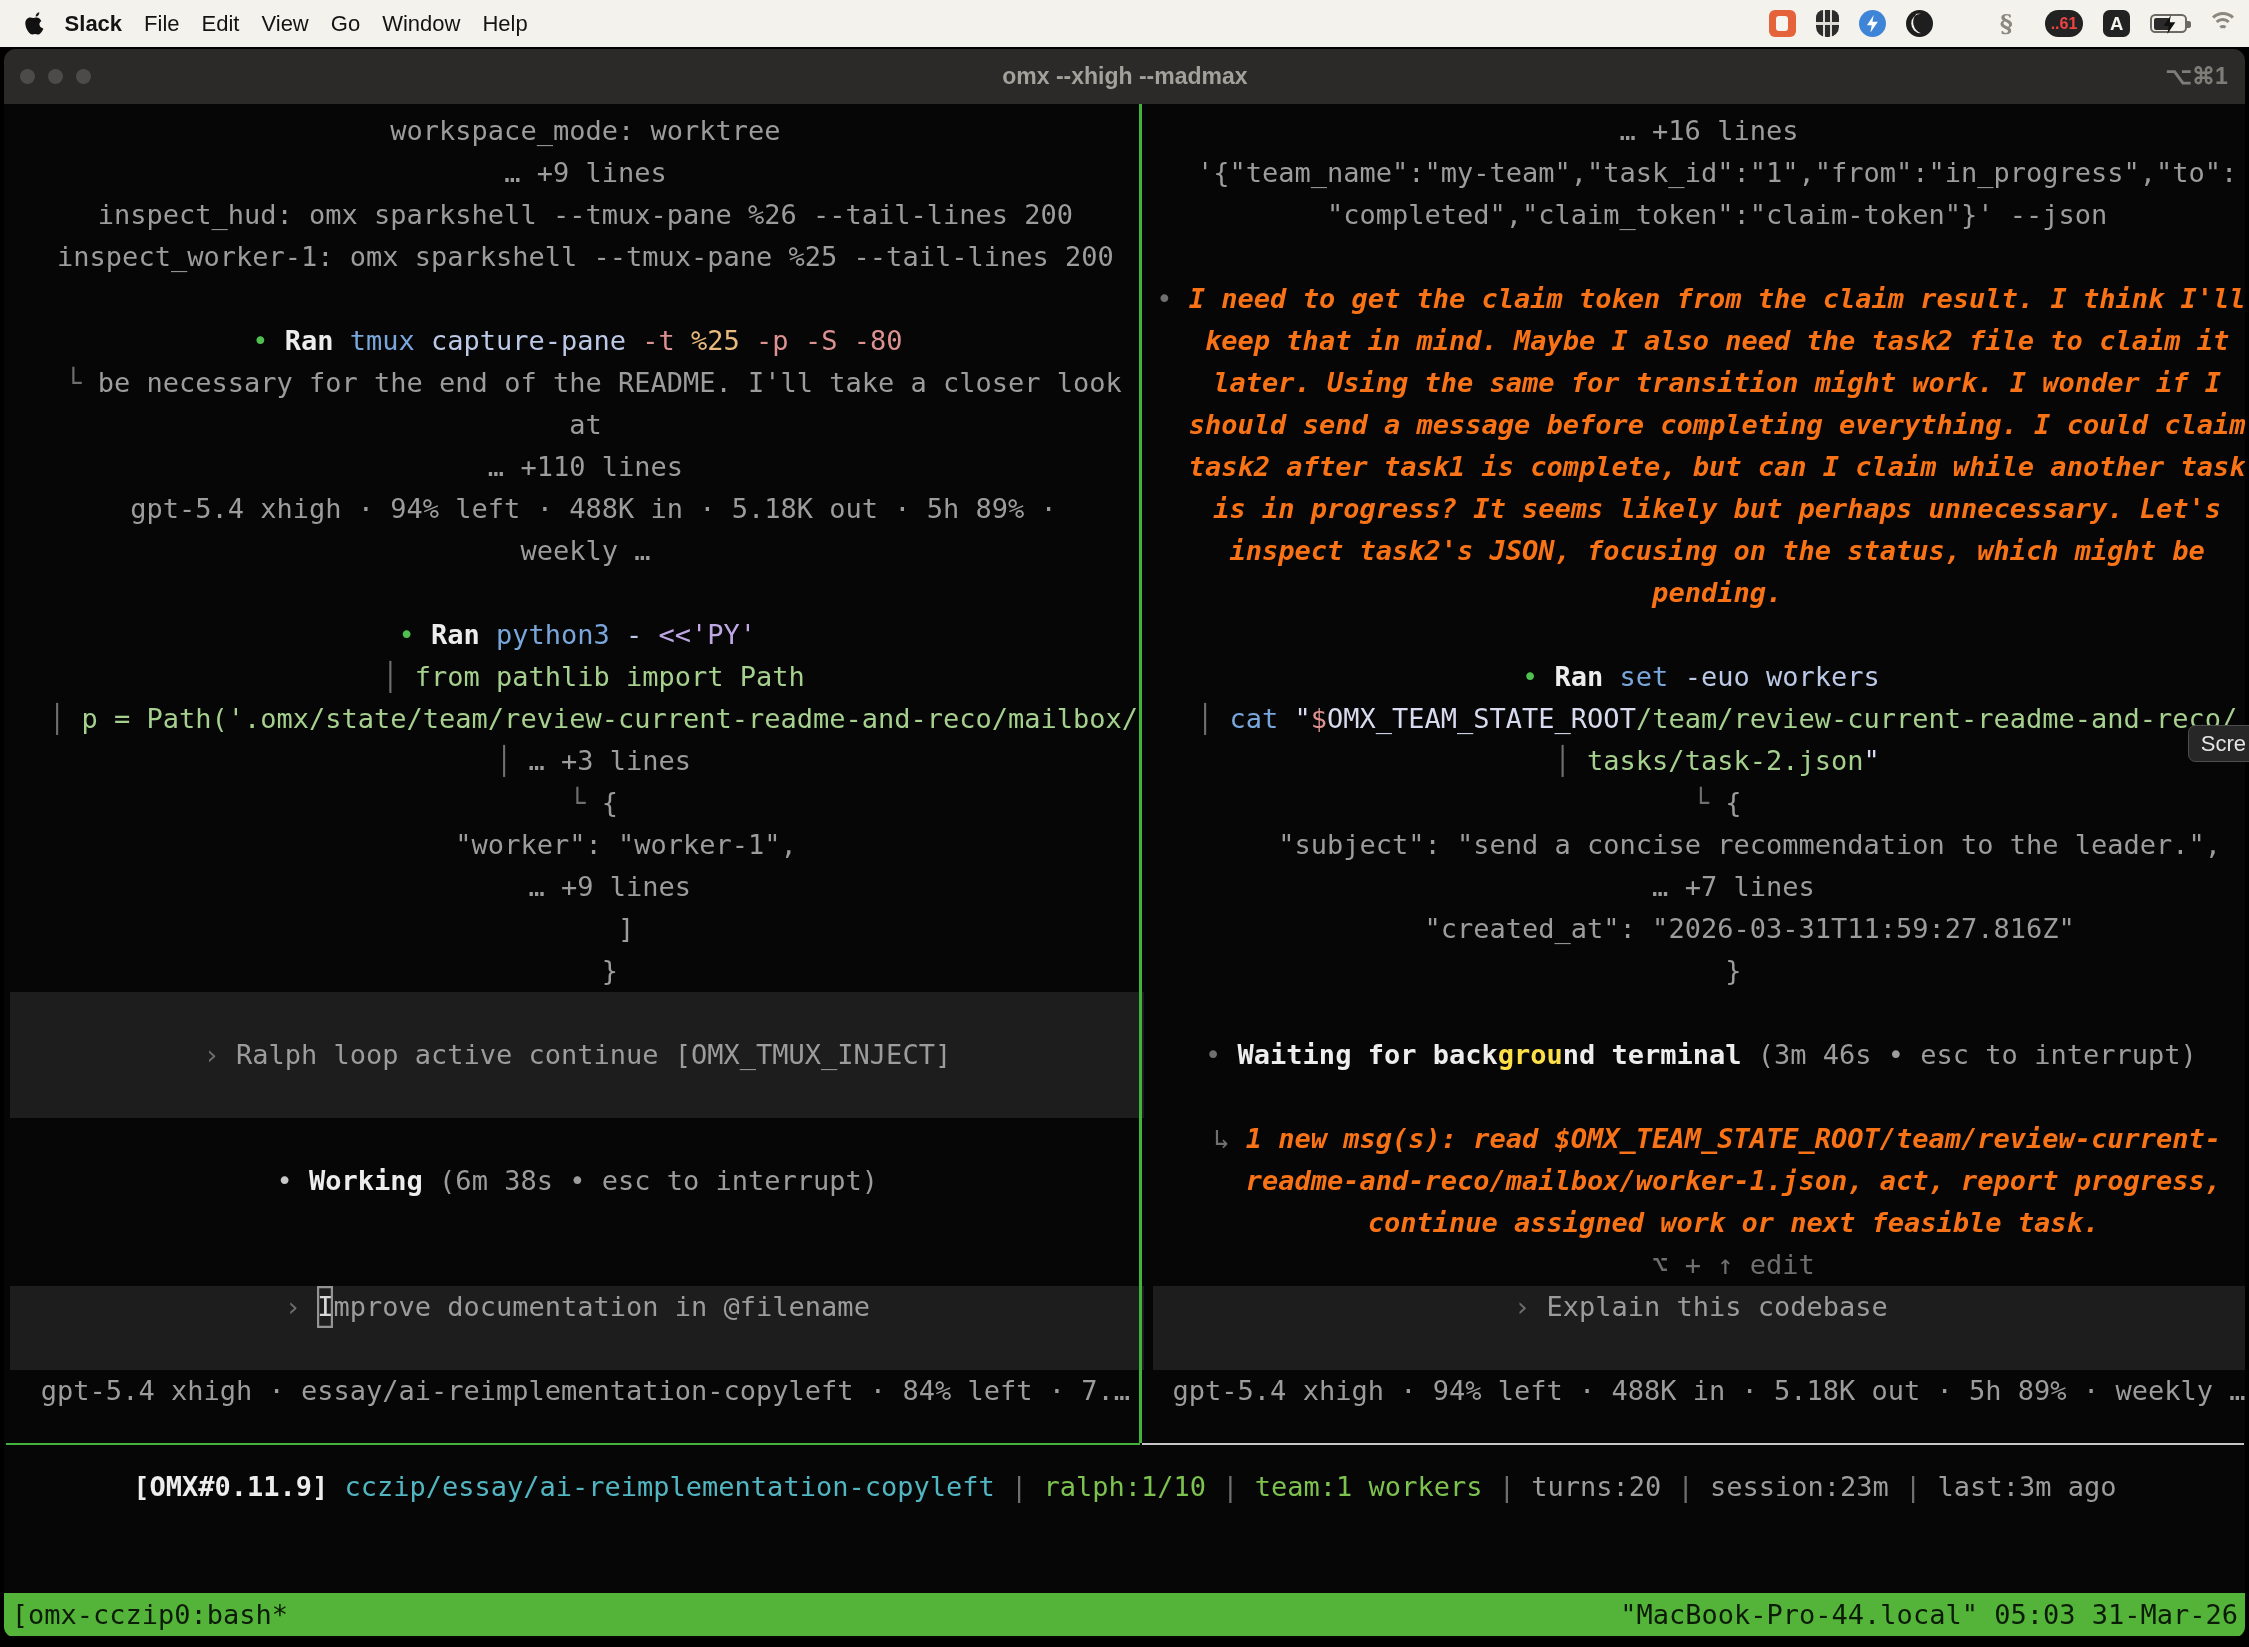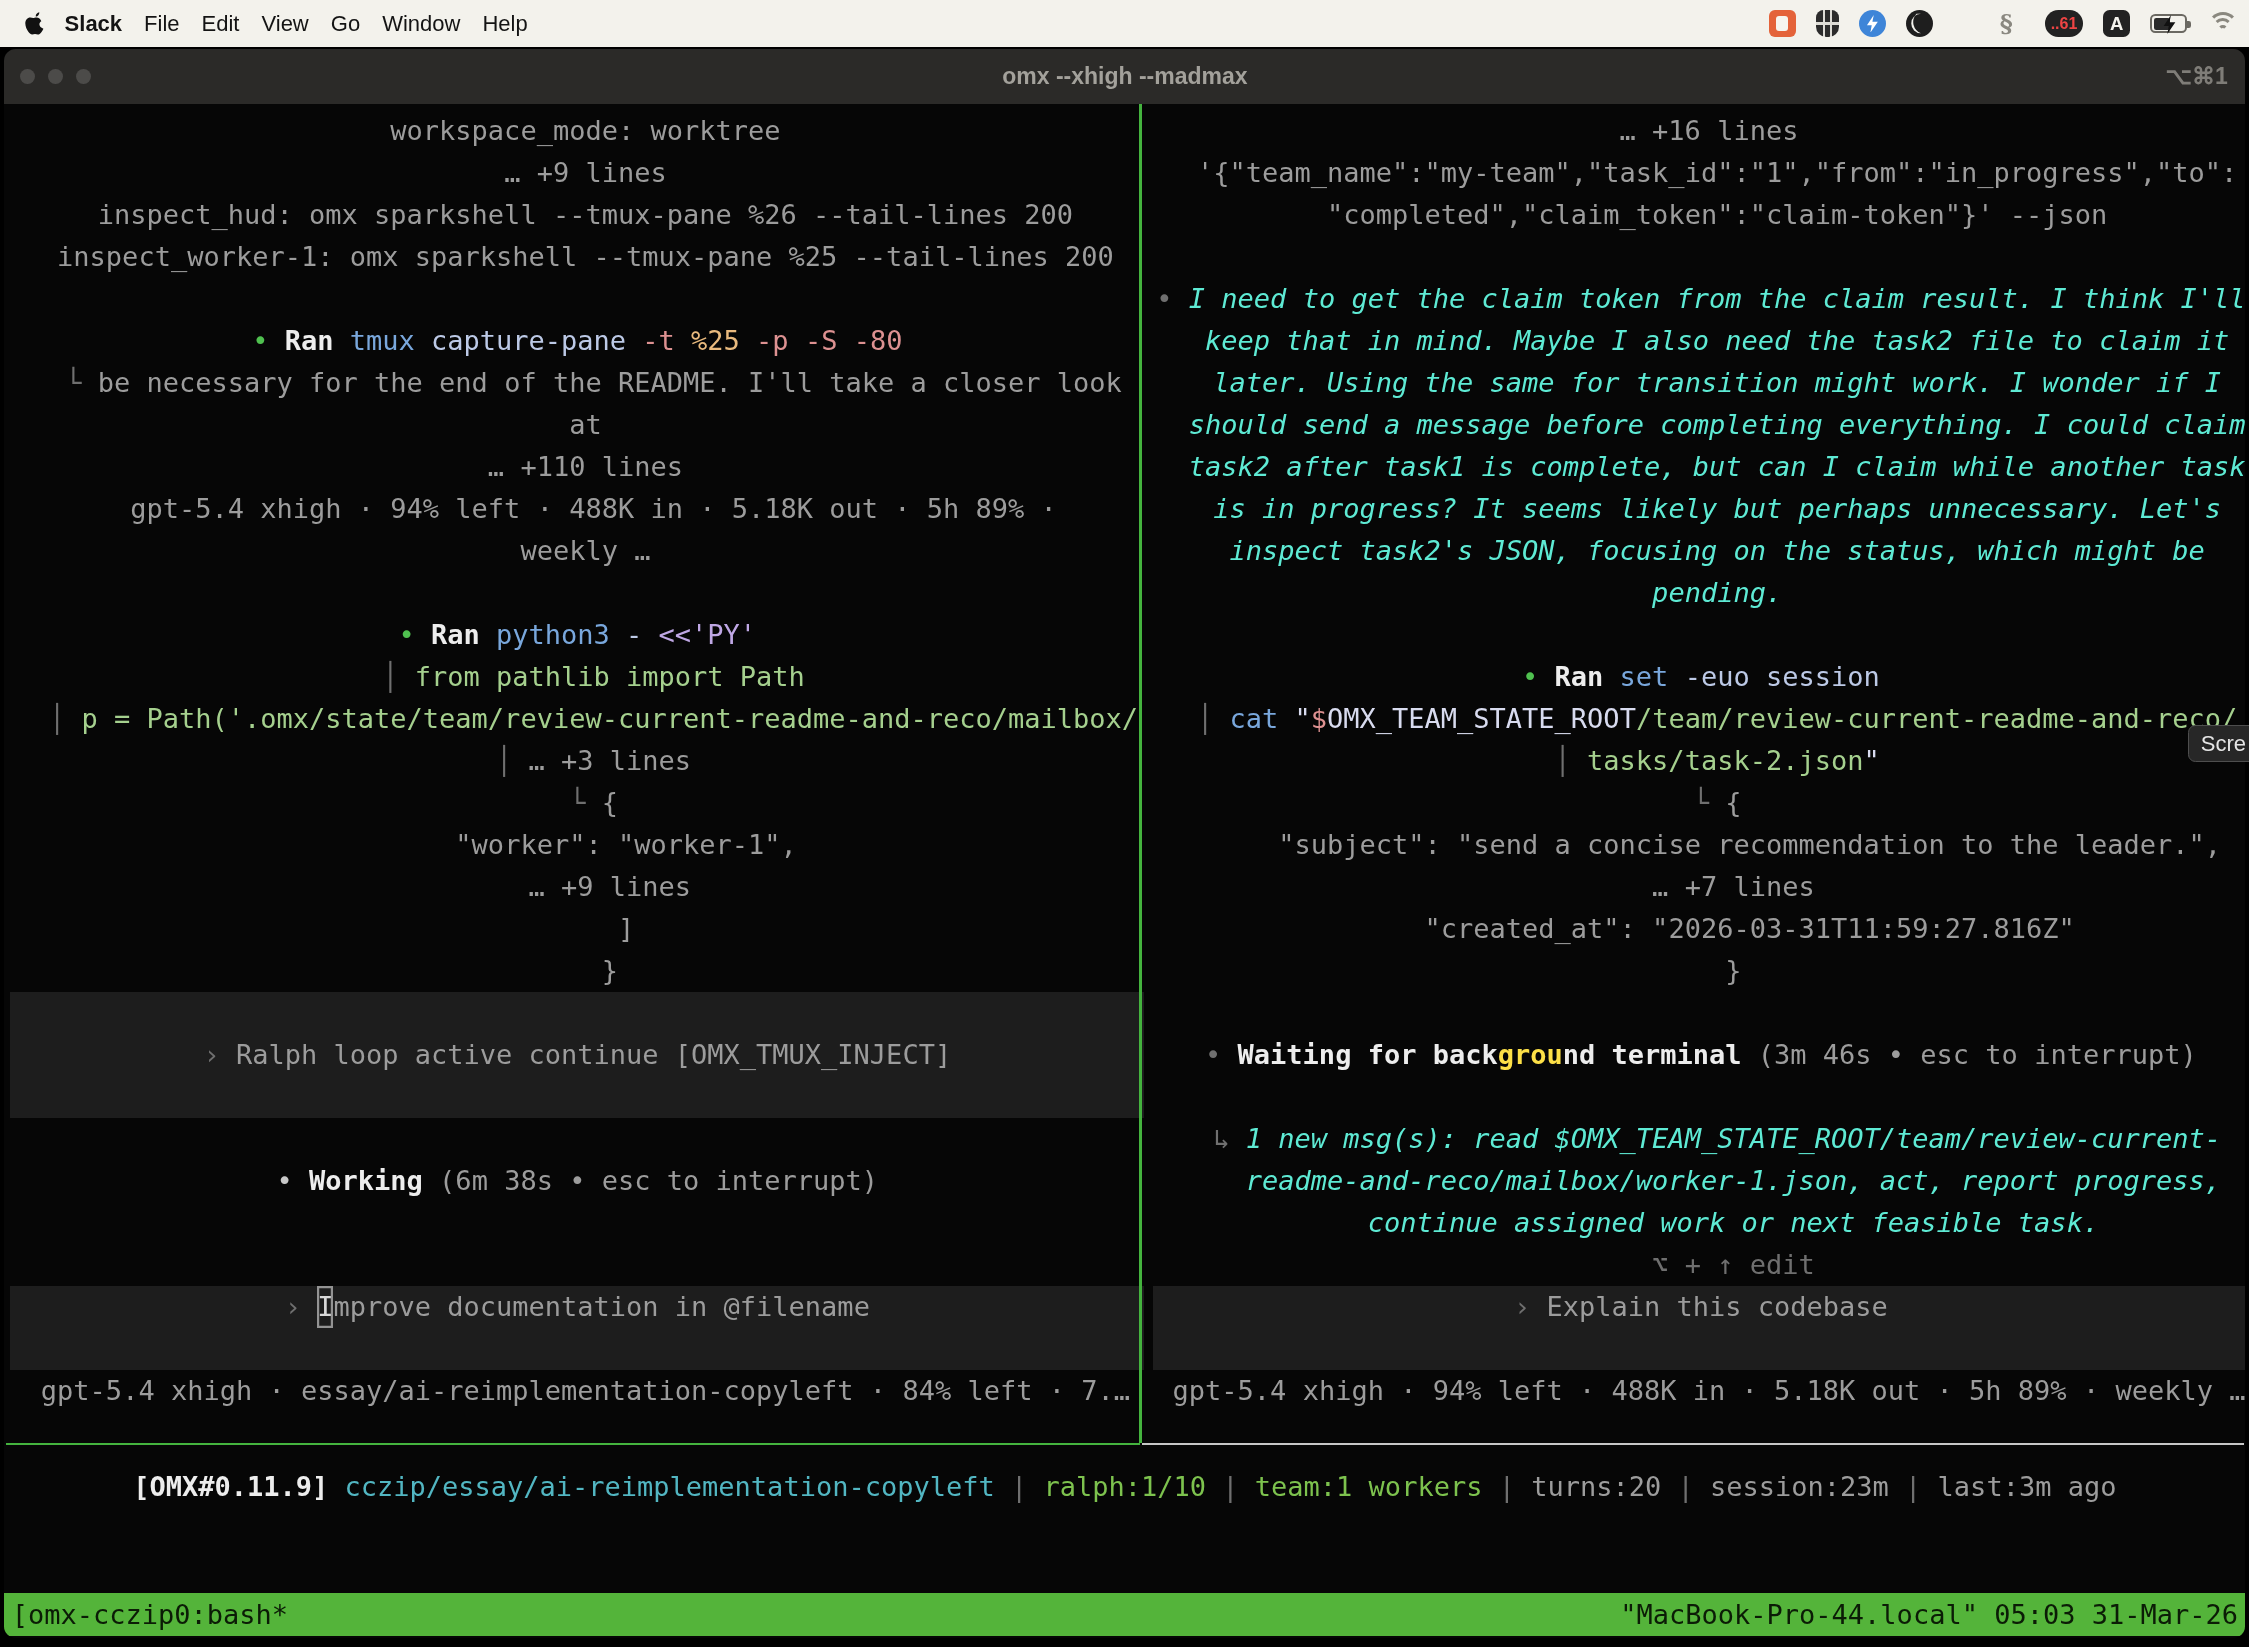--- a/index.html
+++ b/index.html
@@ -59,21 +59,21 @@
   
   .pane { position:absolute; overflow:hidden; font-family:"DejaVu Sans Mono","DejaVu Sans",monospace;
           font-size:27px; line-height:42px; }
   .pane-left  { left:5.9px;    top:61px; width:1134px; }
   .pane-right { left:1149px; top:61px; width:1095px; }
   .trow { height:42px; white-space:pre; overflow:hidden; }
   .trow.bar { background:#1d1d1d; }
 
   .fg  { color:#9c9c9c; }
   .dim { color:#6f6f6f; }
-  .it  { color:#5eead4; font-style:italic; }
+  .it  { color:#f97316; font-style:italic;font-weight:bold; }
   .wht { color:#ededed; font-weight:bold; }
   .shim{ color:#fde047; font-weight:bold; }
   .blu { color:#79a7dc; }
   .lbl { color:#bcc9e6; }
   .pnk { color:#dd9191; }
   .org { color:#e9ba7e; }
   .pur { color:#bfa7e4; }
   .grn { color:#a5d08e; }
   .lav { color:#d8dbef; }
   .cyn { color:#52b6c2; }
@@ -211,21 +211,21 @@
         <div class="trow"></div>
         <div class="trow"><span class="dim">• </span><span class="it">I need to get the claim token from the claim result. I think I'll</span></div>
         <div class="trow"><span class="it">  keep that in mind. Maybe I also need the task2 file to claim it</span></div>
         <div class="trow"><span class="it">  later. Using the same for transition might work. I wonder if I</span></div>
         <div class="trow"><span class="it">  should send a message before completing everything. I could claim</span></div>
         <div class="trow"><span class="it">  task2 after task1 is complete, but can I claim while another task</span></div>
         <div class="trow"><span class="it">  is in progress? It seems likely but perhaps unnecessary. Let's</span></div>
         <div class="trow"><span class="it">  inspect task2's JSON, focusing on the status, which might be</span></div>
         <div class="trow"><span class="it">  pending.</span></div>
         <div class="trow"></div>
-        <div class="trow"><span class="bul">• </span><span class="wht">Ran</span><span class="fg"> </span><span class="blu">set</span><span class="lbl"> -euo session</span></div>
+        <div class="trow"><span class="bul">• </span><span class="wht">Ran</span><span class="fg"> </span><span class="blu">set</span><span class="lbl"> -euo workers</span></div>
         <div class="trow"><span class="dim">  │ </span><span class="blu">cat</span><span class="lav"> "</span><span class="pnk">$</span><span class="lav">OMX_TEAM_STATE_ROOT</span><span class="grn">/team/review-current-readme-and-reco/</span></div>
         <div class="trow"><span class="dim">  │ </span><span class="grn">tasks/task-2.json</span><span class="lav">"</span></div>
         <div class="trow"><span class="dim">  └ </span><span class="fg">{</span></div>
         <div class="trow"><span class="fg">      "subject": "send a concise recommendation to the leader.",</span></div>
         <div class="trow"><span class="fg">    … +7 lines</span></div>
         <div class="trow"><span class="fg">      "created_at": "2026-03-31T11:59:27.816Z"</span></div>
         <div class="trow"><span class="fg">    }</span></div>
         <div class="trow"></div>
         <div class="trow"><span class="dim">• </span><span class="wht">Waiting for back</span><span class="shim">grou</span><span class="wht">nd terminal</span><span class="fg"> (3m 46s • esc to interrupt)</span></div>
         <div class="trow"></div>

